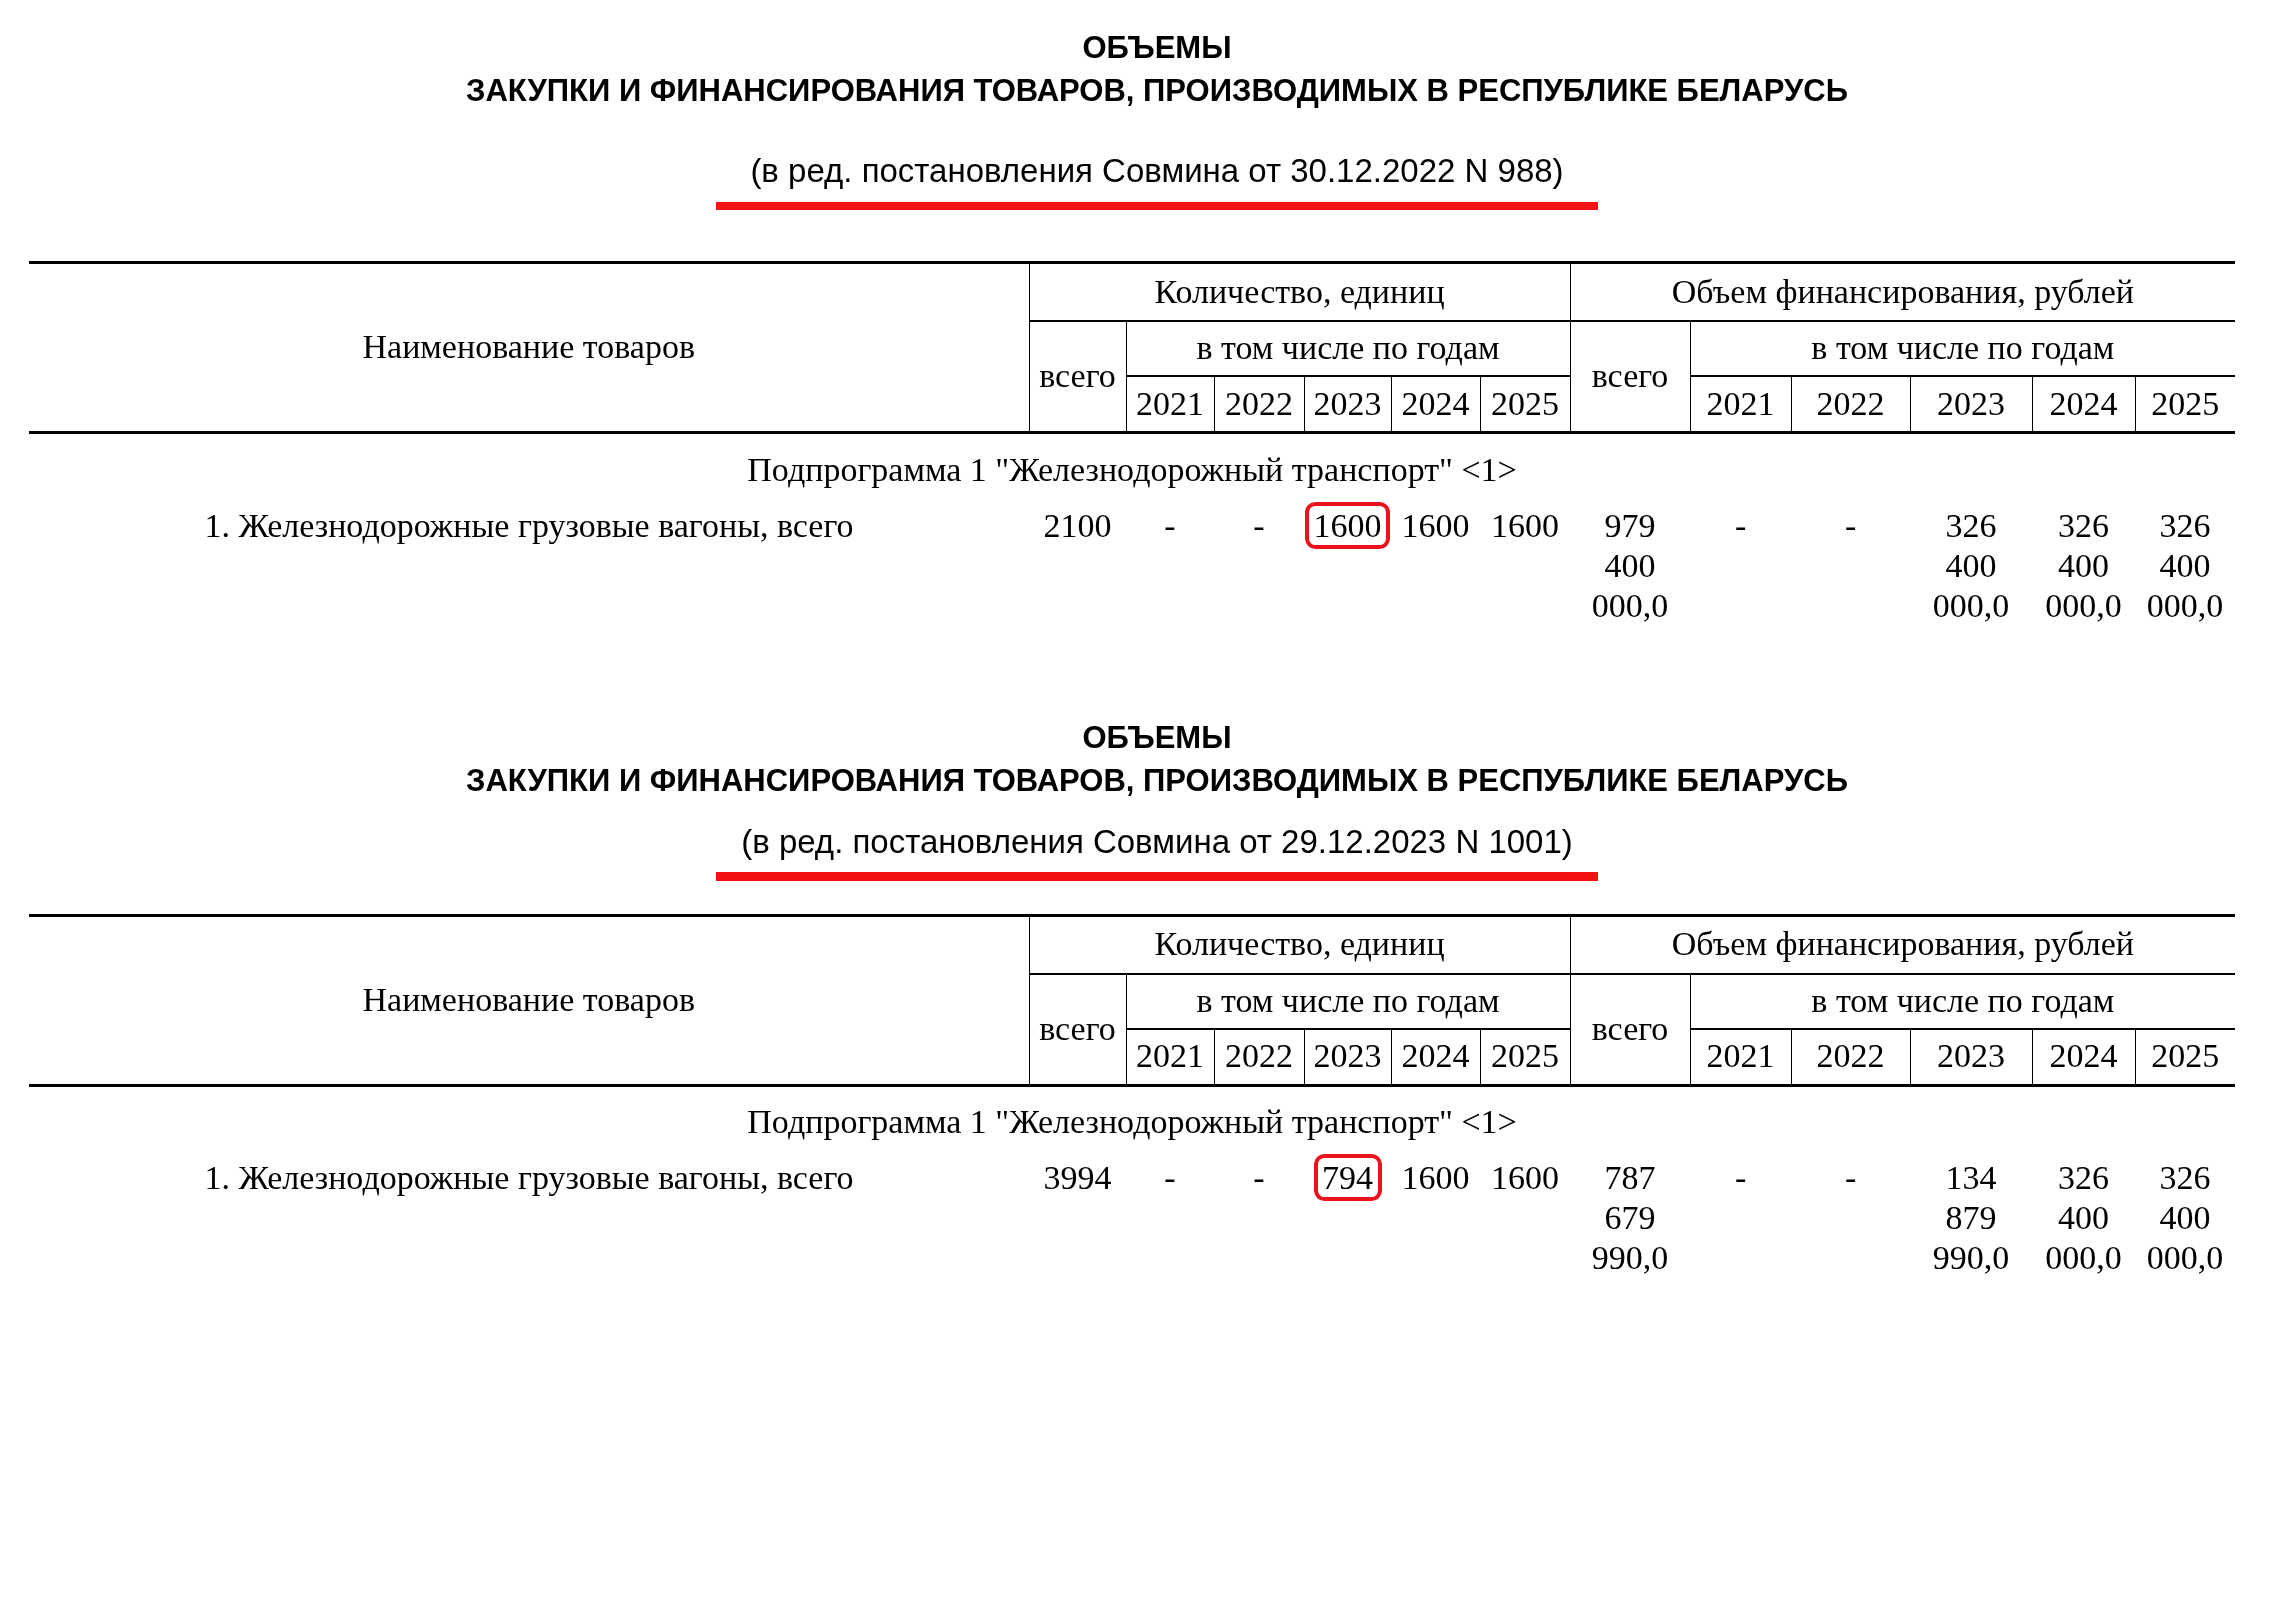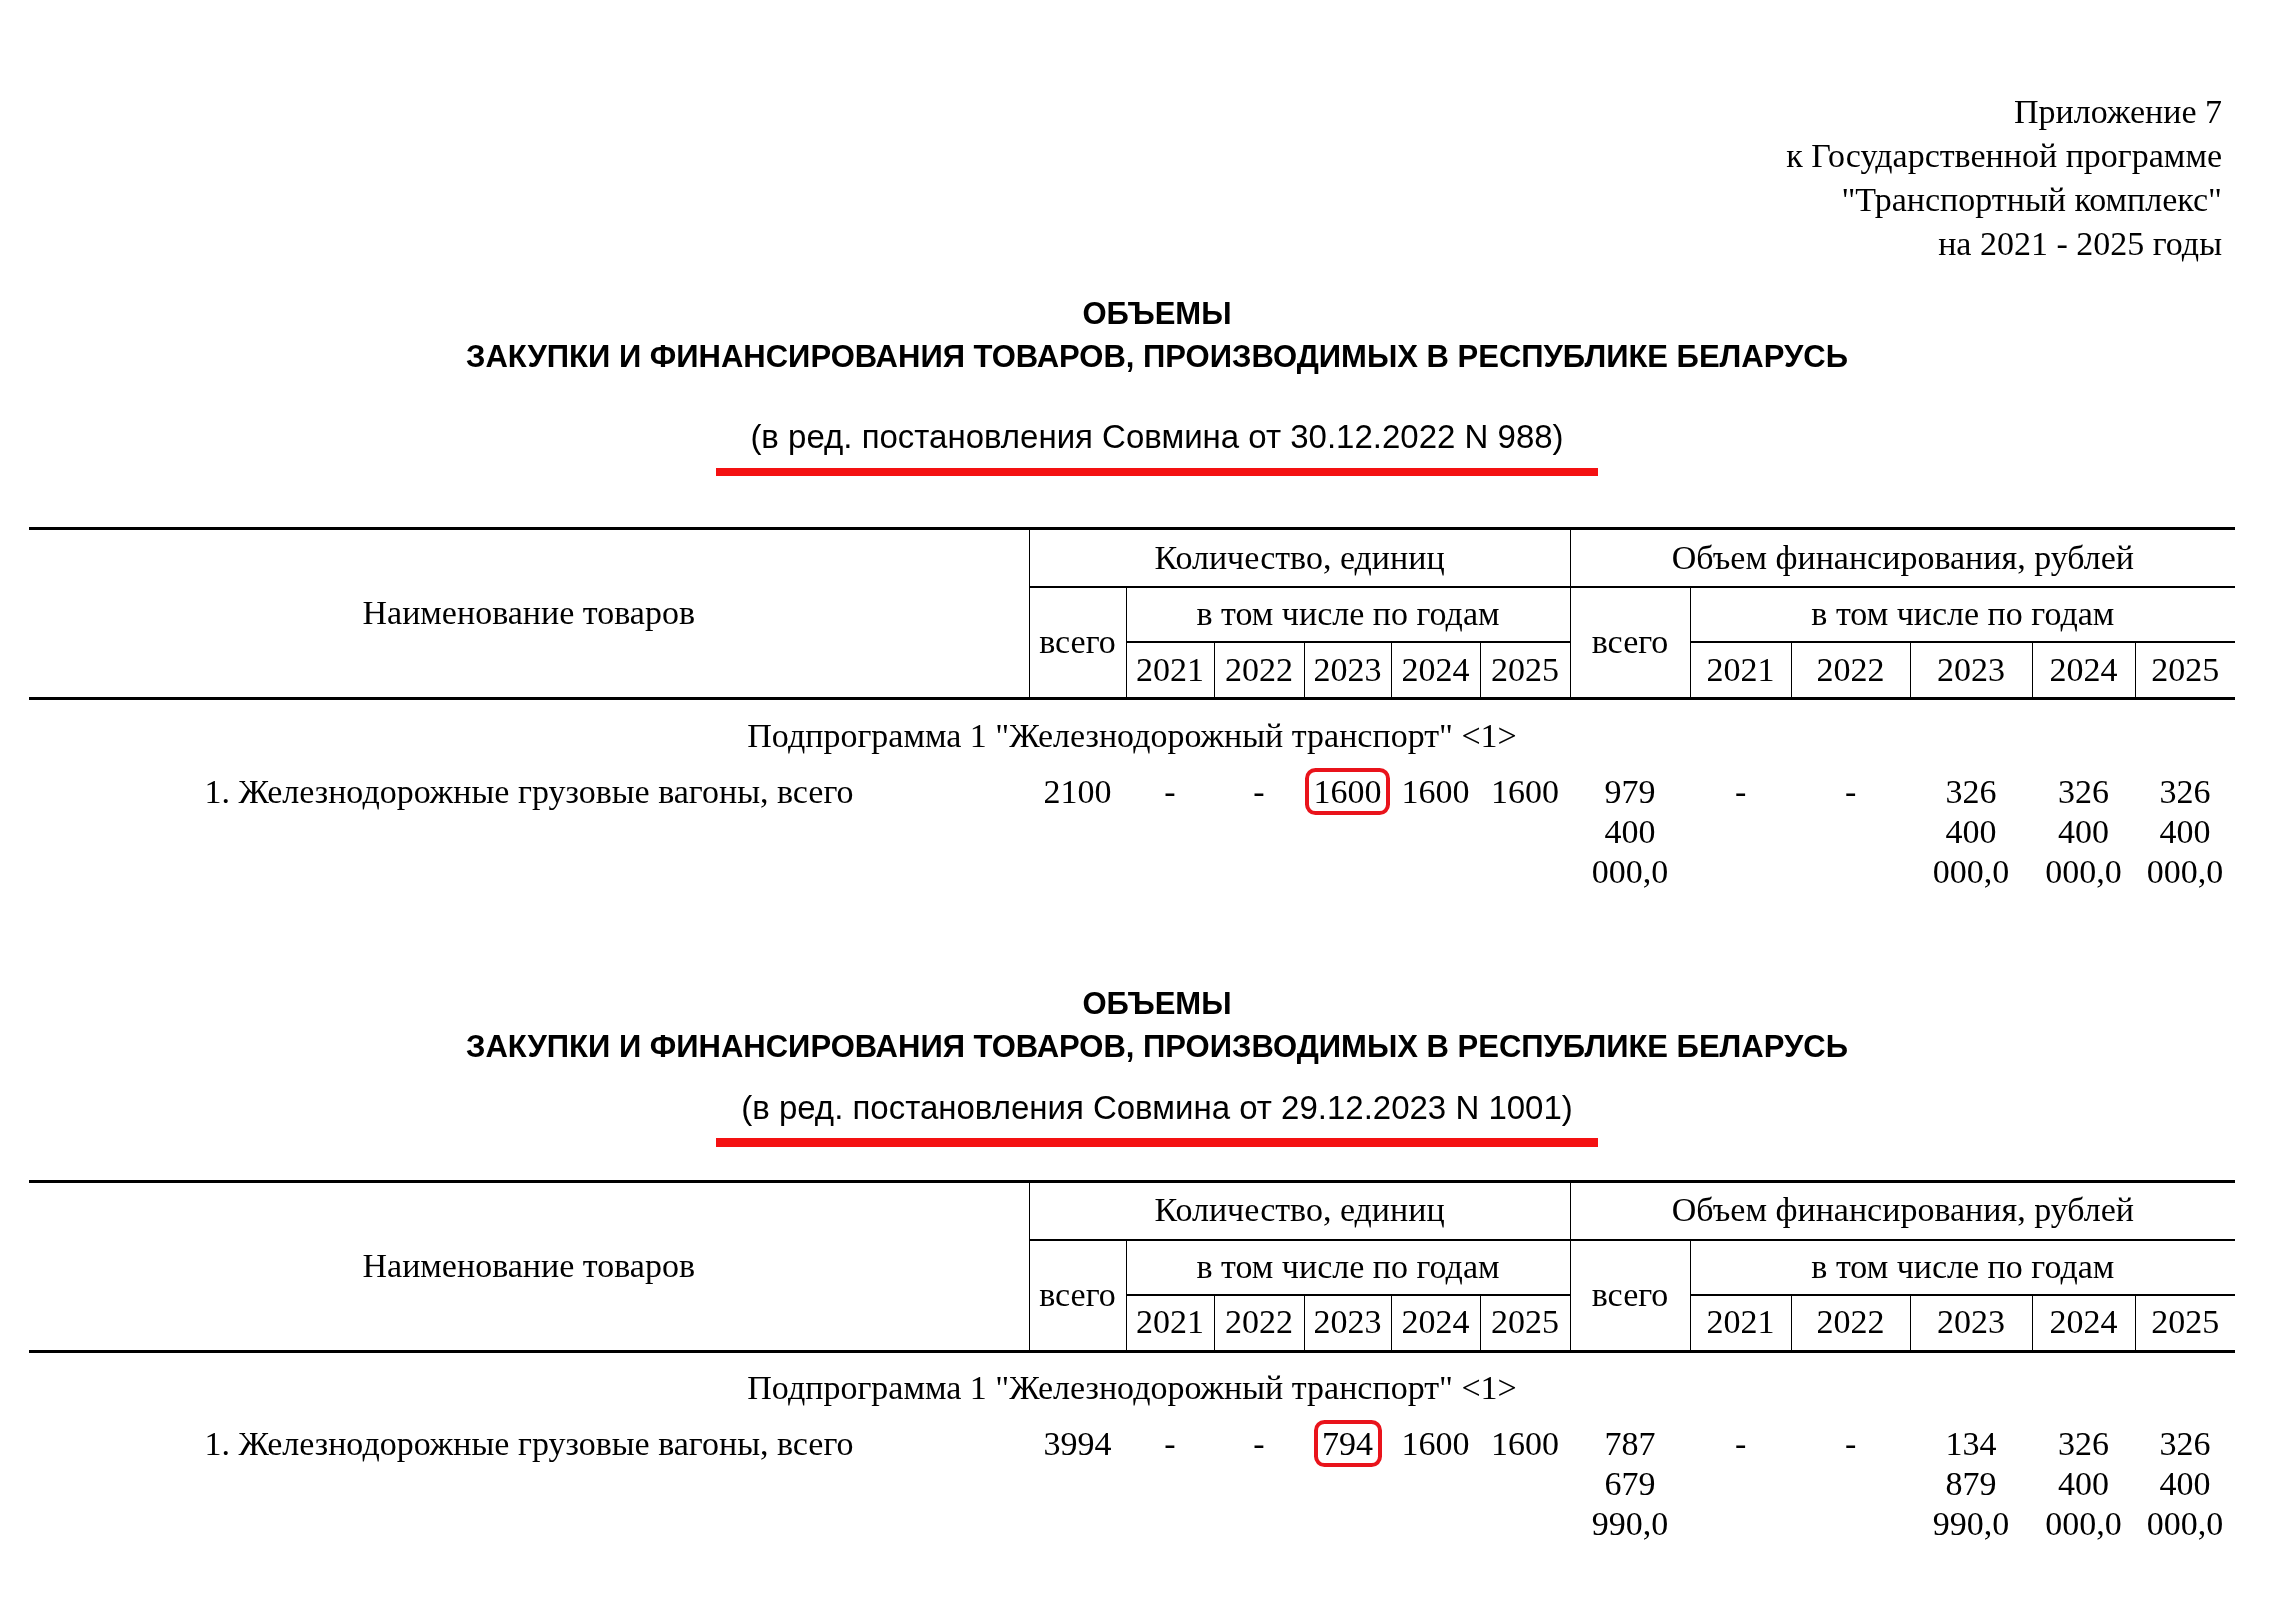--- a/index.html
+++ b/index.html
@@ -110,26 +110,20 @@
     margin: -4.5px -5.2px;
     line-height: 39px;
     white-space: nowrap;
   }
 </style>
 </head>
 <body>
 
 <div class="page">
 
-  <div class="appendix">
-    <div>Приложение 7</div>
-    <div>к Государственной программе</div>
-    <div>"Транспортный комплекс"</div>
-    <div>на 2021 - 2025 годы</div>
-  </div>
 
   <section class="sec1">
     <div class="block-center">
       <div class="doc-title">
         <div>ОБЪЕМЫ</div>
         <div>ЗАКУПКИ И ФИНАНСИРОВАНИЯ ТОВАРОВ, ПРОИЗВОДИМЫХ В РЕСПУБЛИКЕ БЕЛАРУСЬ</div>
       </div>
       <div class="revision">(в ред. постановления Совмина от 30.12.2022 N 988)</div>
       <div class="red-underline"></div>
     </div>

